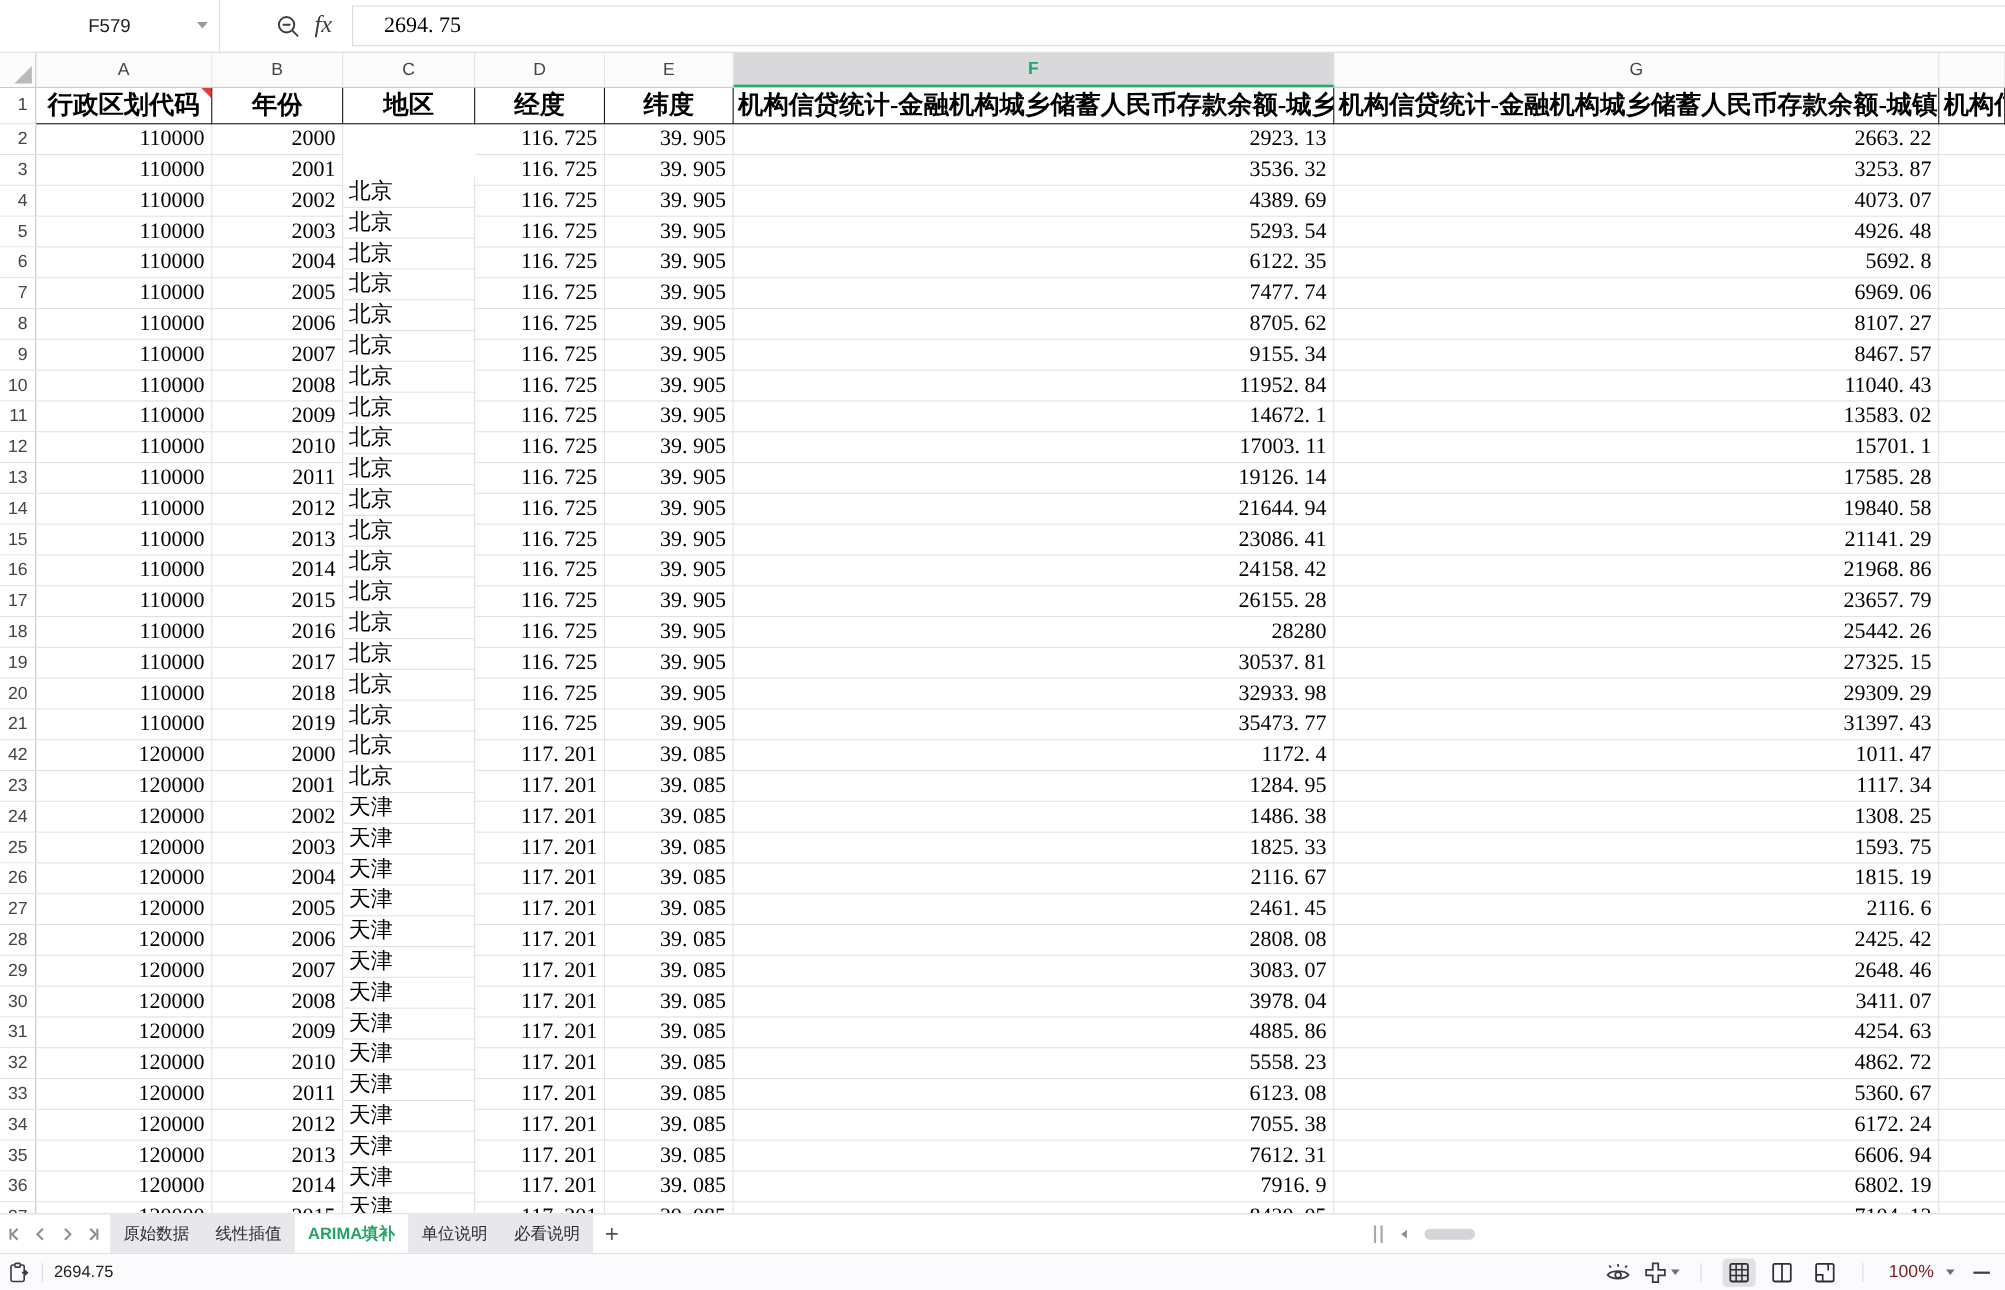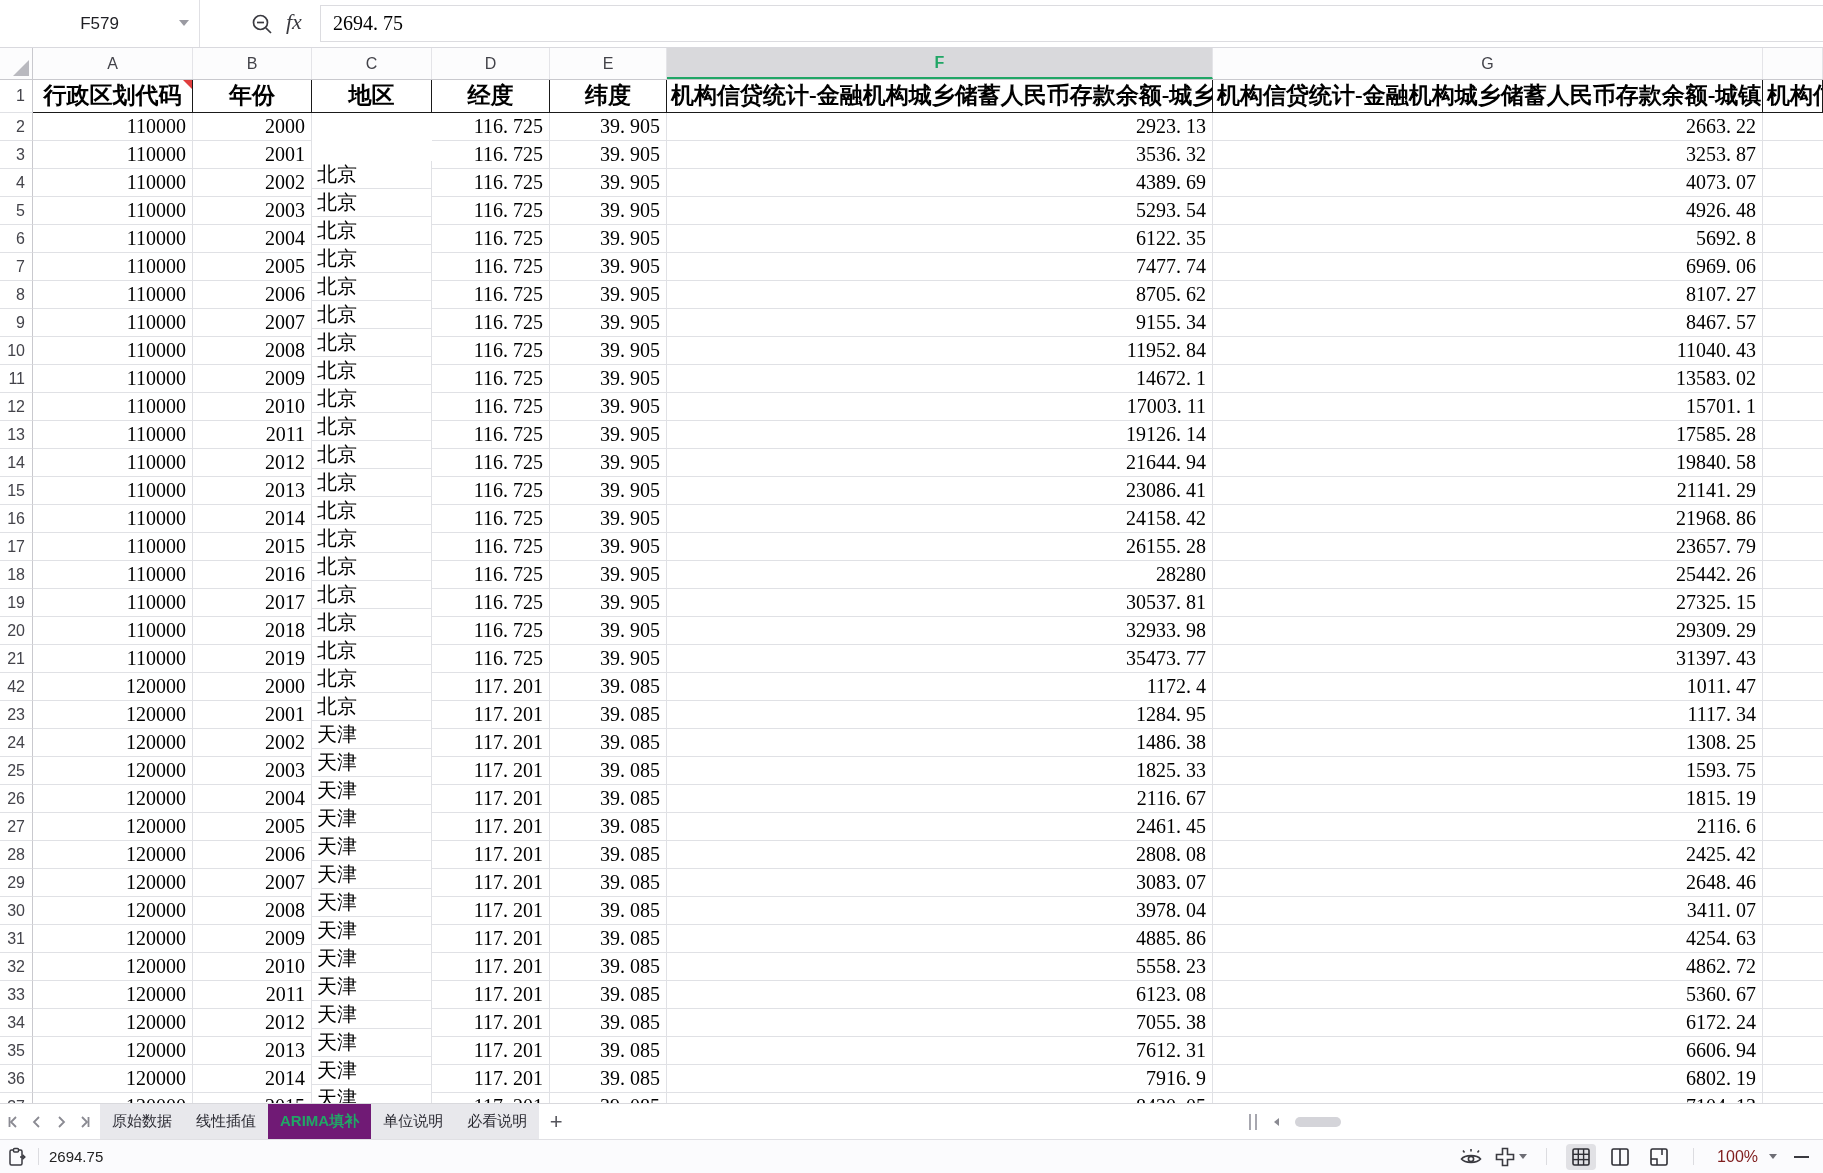--- a/index.html
+++ b/index.html
@@ -12,21 +12,21 @@
   .namebox { position:absolute; left:0; top:0; width:200px; height:47px;
     border-right:1px solid #e0e0e4; display:flex; align-items:center; justify-content:center;
     font-size:17px; color:#1f1f24; }
   .namebox .caret { position:absolute; right:10px; top:20px; width:0; height:0;
     border-left:5px solid transparent; border-right:5px solid transparent; border-top:6px solid #9a9aa2; }
   .fbar-icon { position:absolute; top:12px; }
   .fx { position:absolute; left:286px; top:9px; font-family:"Liberation Serif","DejaVu Serif",serif;
     font-style:italic; font-size:22px; color:#3a3a40; }
   .finput { position:absolute; left:320px; top:5px; right:0; bottom:5px; background:#fff;
     border:1px solid #dcdce0; border-right:none; display:flex; align-items:center;
-    font-family:"Liberation Serif","DejaVu Serif",serif; font-size:20px; color:#000; padding-left:12px; }
+    font-family:"Liberation Serif","DejaVu Serif",serif; font-size:20px; color:#000; padding-left:28px; }
 
   
   .letters { display:flex; height:32px; background:#fcfcfd; border-bottom:1px solid #c9c9ce; }
   .letters .lcell { display:flex; align-items:center; justify-content:center; height:31px;
     font-size:16px; color:#43434a; border-right:1px solid #e4e4e8; }
   .letters .corner { position:relative; background:#fcfcfd; border-right:1px solid #c9c9ce; }
   .corner .tri { position:absolute; right:3px; bottom:3px; width:0; height:0;
     border-left:16px solid transparent; border-bottom:16px solid #b9b9bf; }
   .letters .sel { background:#d9d9dc; color:#21a666; border-bottom:2px solid #21a666; font-weight:bold; }
 
@@ -56,21 +56,21 @@
     border-right:9px solid #e03e3e; border-bottom:9px solid transparent; }
 
   
   .tabbar { position:relative; height:36px; background:#fff; border-top:1px solid #d9d9dd;
     display:flex; align-items:stretch; }
   .navbtns { display:flex; align-items:center; gap:6px; padding:0 6px 0 4px; }
   .navbtns svg { display:block; }
   .tabstrip { display:flex; align-items:stretch; background:#e8e8ec; }
   .tab { display:flex; align-items:center; justify-content:center; padding:15px 12px;
     font-size:15px; color:#2b2b33; cursor:default; }
-  .tab.active { background:#701a75; color:#21a666; font-weight:bold; }
+  .tab.active { background:#ffffff; color:#21a666; font-weight:bold; }
   .addtab { display:flex; align-items:center; justify-content:center; width:34px;
     font-size:22px; color:#55555c; }
   .tabbar-right { position:absolute; right:0; top:0; height:35px; display:flex; align-items:center; }
   .grip { width:8px; height:16px; border-left:2px solid #a7a7af; border-right:2px solid #a7a7af; margin-right:14px; }
   .hscroll { display:flex; align-items:center; width:540px; }
   .hthumb { width:46px; height:10px; border-radius:5px; background:#d4d4d9; margin-left:12px; }
 
   
   .statusbar { position:relative; height:34px; background:#fbfbfd; border-top:1px solid #e0e0e4;
     display:flex; align-items:center; }

